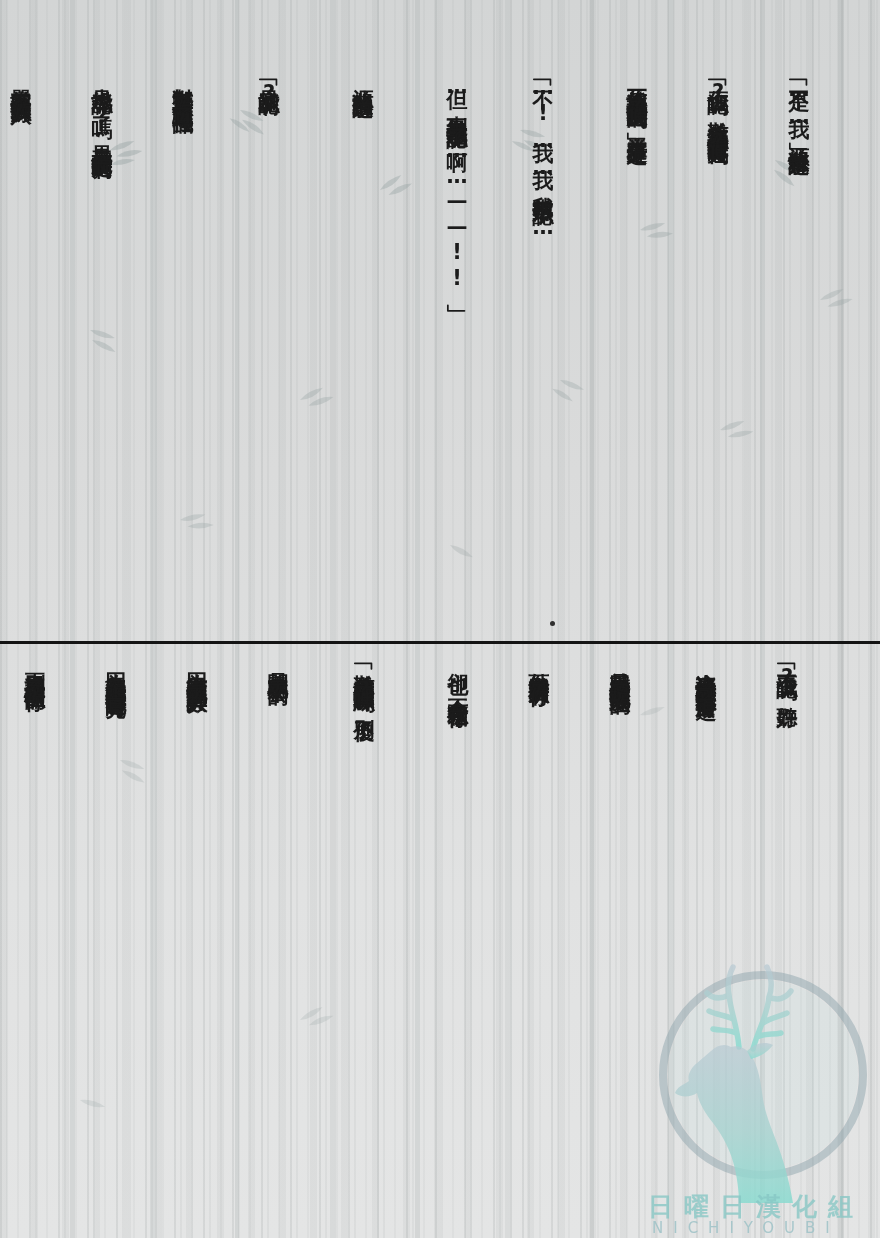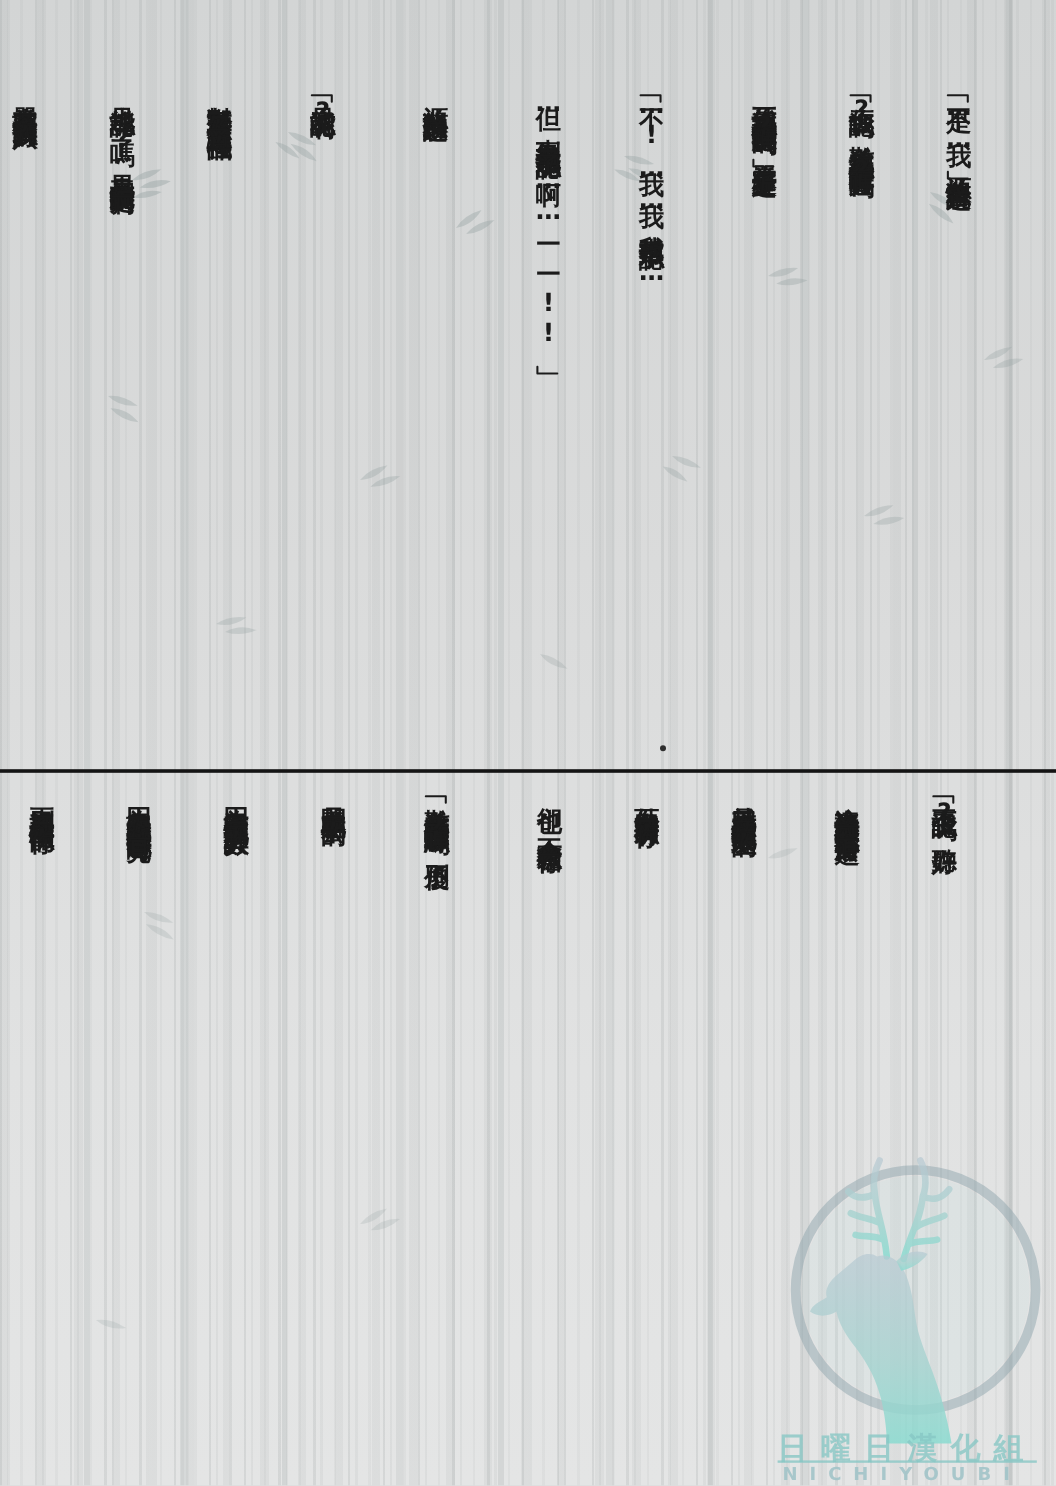--- a/index.html
+++ b/index.html
@@ -38,25 +38,25 @@
   .vtext p.g{margin-block-start:13px;}
   .sec-top{top:72px;right:14px;height:558px;width:824px;}
   .sec-bottom{top:656px;right:26px;height:576px;width:824px;}
   .divider{position:absolute;left:0;right:0;top:641px;height:3px;background:#141414;}
   .divider-dot{position:absolute;left:550px;top:621px;width:5px;height:5px;border-radius:50%;background:#2f2f2f;}
   
   .wm-logo{position:absolute;left:635px;top:955px;width:250px;height:250px;}
   .wm-cjk{
     position:absolute;left:648px;top:1190px;width:230px;
     font-size:25px;font-weight:700;letter-spacing:11px;
-    color:rgba(135,199,196,.78);white-space:nowrap;text-decoration:underline;
+    color:rgba(135,199,196,.78);white-space:nowrap;
   }
   .wm-latin{
     position:absolute;left:652px;top:1219px;width:228px;
-    font-size:15px;font-weight:700;letter-spacing:10px;
+    font-size:15px;font-weight:400;letter-spacing:10px;
     color:rgba(158,194,199,.85);white-space:nowrap;
   }
 </style>
 </head>
 <body>
 
 <div class="bg">
   <svg width="880" height="1238" viewBox="0 0 880 1238">
     <g fill="#8a9494">
       <rect x="70" y="0" width="5" height="1238" opacity=".18"></rect>

